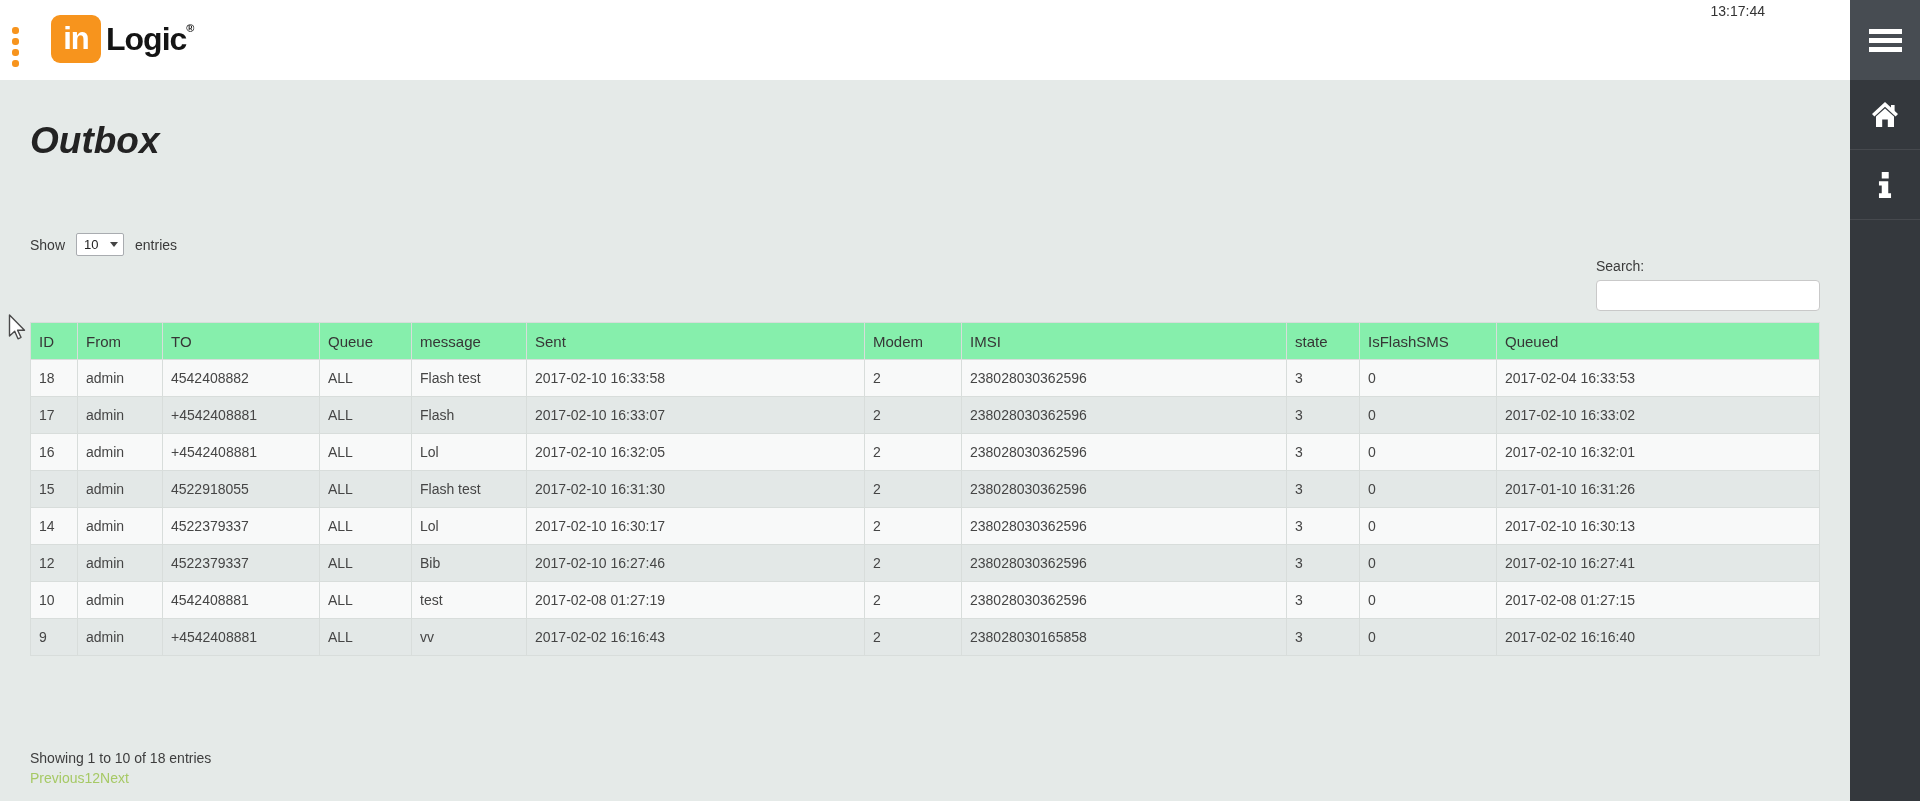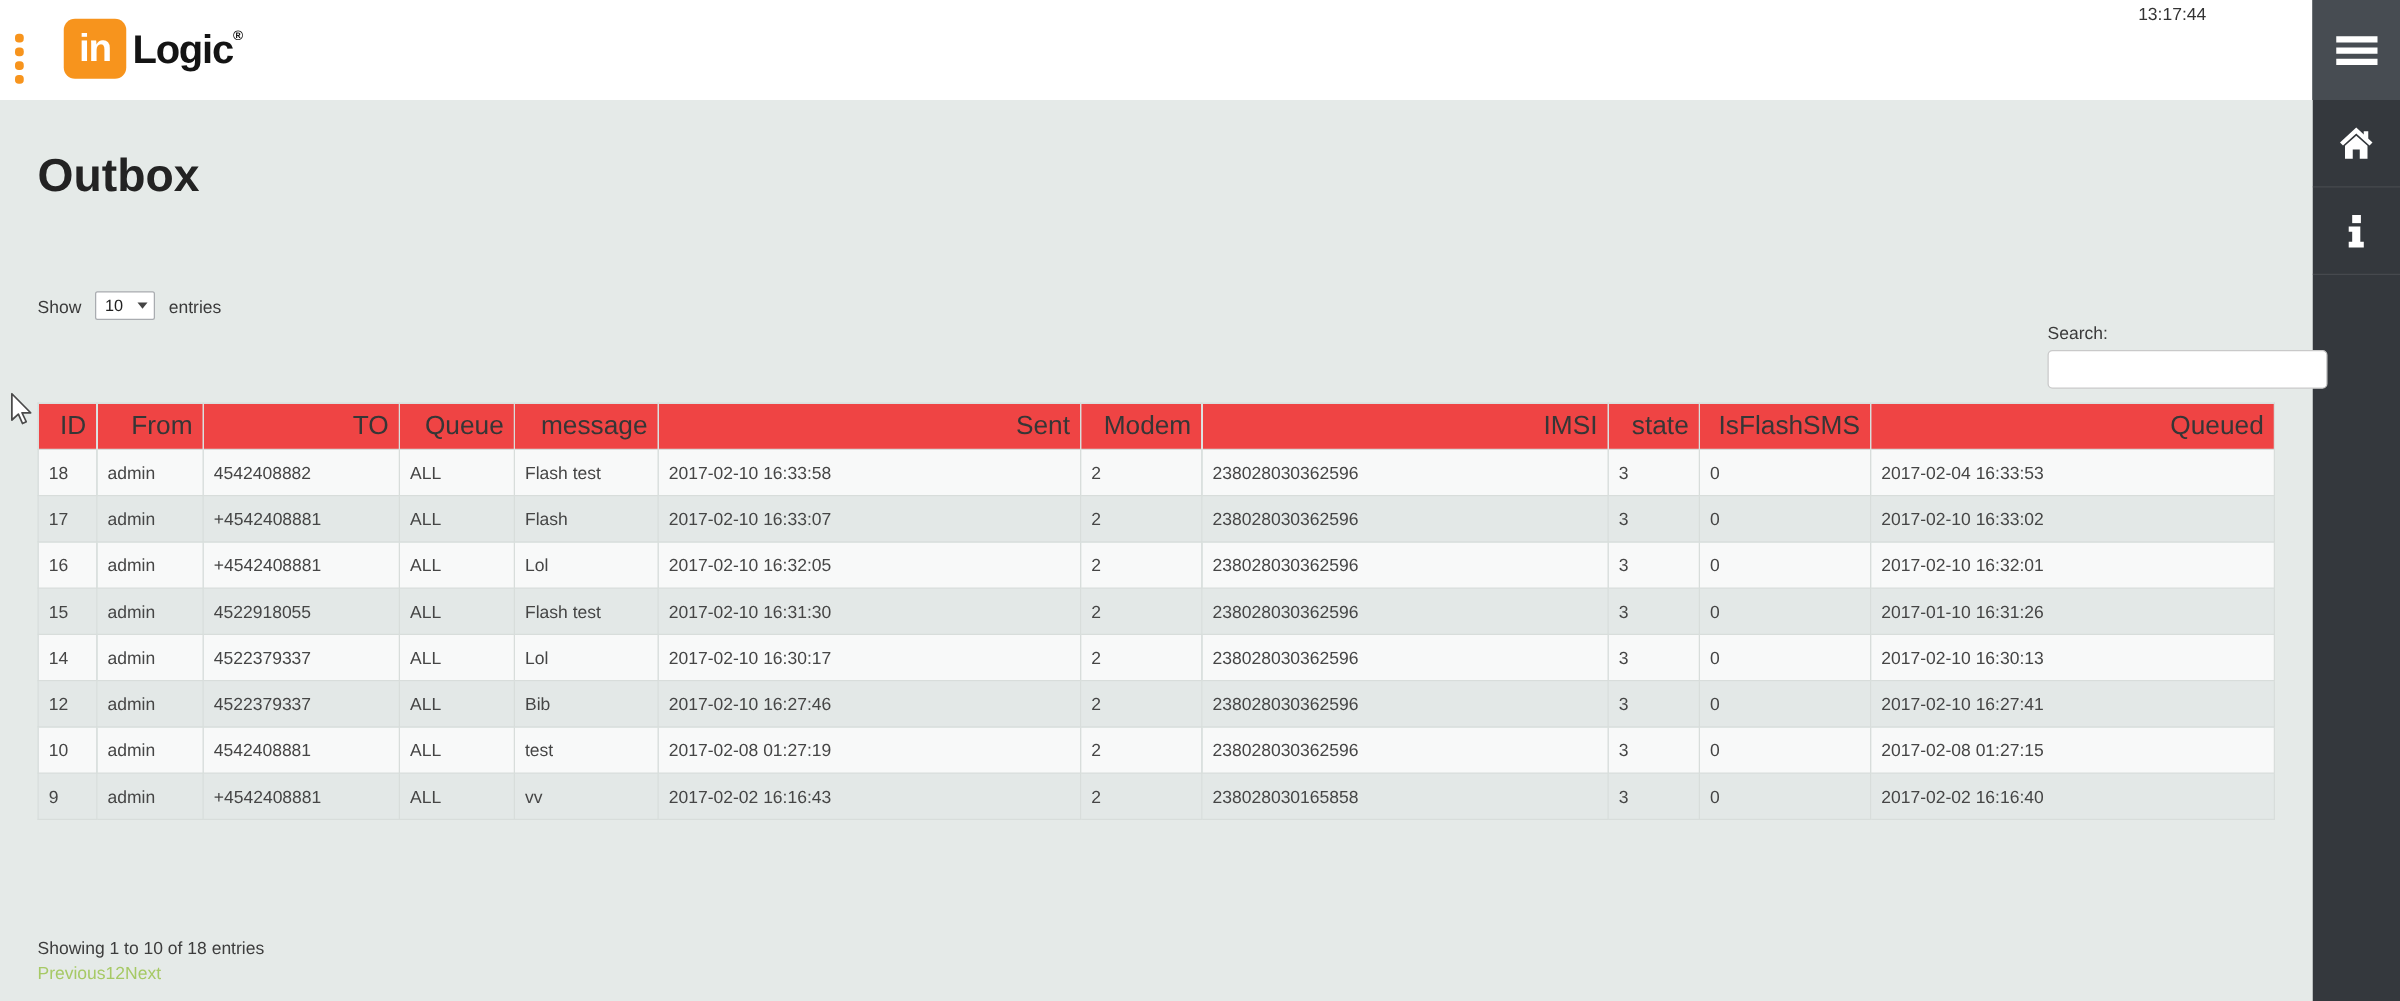--- a/index.html
+++ b/index.html
@@ -23,54 +23,54 @@
 
   
   .sidebar{position:absolute;right:0;top:0;width:70px;height:801px;background:#34383d;}
   .sb-top{height:80px;background:#474c52;display:flex;align-items:center;justify-content:center;cursor:pointer;}
   .hamburger i{display:block;width:33px;height:5px;background:#ffffff;margin:4px 0;}
   .sb-item{height:69px;display:flex;align-items:center;justify-content:center;
            border-bottom:1px solid #46494e;cursor:pointer;}
 
   
   .main{position:absolute;left:0;top:80px;width:1850px;height:721px;background:#e5eae8;}
-  .page-title{position:absolute;left:30px;top:40px;margin:0;font-size:37px;font-weight:bold;color:#232323;}
+  .page-title{position:absolute;left:30px;top:40px;margin:0;font-size:37px;font-weight:bold;color:#232323;font-style:italic;}
   .page-subtitle{position:absolute;left:30px;top:98px;font-size:23px;color:#7b7b79;}
 
   .length-control{position:absolute;left:30px;top:153px;display:flex;align-items:center;gap:11px;
                   font-size:14px;color:#3a3a3a;}
   .select-wrap{position:relative;display:inline-block;}
   .select-wrap select{
     -webkit-appearance:none;appearance:none;
     width:48px;height:23px;font-size:13px;color:#222;
     border:1px solid #a9acb0;border-radius:2px;background:#fff;
     padding:0 16px 0 7px;font-family:"Liberation Sans",sans-serif;
   }
   .select-wrap::after{
     content:"";position:absolute;right:6px;top:9px;pointer-events:none;
     border-left:4px solid transparent;border-right:4px solid transparent;border-top:5px solid #444;
   }
 
-  .search-control{position:absolute;left:1596px;top:178px;width:224px;margin-left:42px;}
+  .search-control{position:absolute;left:1596px;top:178px;width:224px;}
   .search-control label{display:block;font-size:14px;color:#3a3a3a;margin-bottom:6px;}
   .search-control input{
     box-sizing:border-box;width:224px;height:31px;border:1px solid #c9c9c9;border-radius:4px;
     background:#fff;padding:0 8px;font-size:14px;font-family:"Liberation Sans",sans-serif;
   }
 
   
   .data-table{
     position:absolute;left:30px;top:242px;width:1789px;
     border-collapse:collapse;table-layout:fixed;font-size:14px;color:#454545;
   }
   .data-table th,.data-table td{
     border:1px solid #d8dddb;padding:0 8px;text-align:left;
     overflow:hidden;white-space:nowrap;
   }
-  .data-table thead th{height:36px;background:#ef4444;font-weight:normal;font-size:21px;color:#363636;cursor:pointer;text-align:right;}
+  .data-table thead th{height:36px;background:#86efac;font-weight:normal;font-size:15px;color:#363636;cursor:pointer;}
   .data-table tbody td{height:36px;}
   .data-table tbody tr:nth-child(odd){background:#f8f9f9;}
   .data-table tbody tr:nth-child(even){background:#e3e8e7;}
 
   .table-info{position:absolute;left:30px;top:670px;font-size:14px;color:#3d3d3d;}
   .pagination{position:absolute;left:30px;top:690px;display:flex;font-size:14px;}
   .pagination a{color:#a6c965;text-decoration:none;cursor:pointer;}
 
   
   .cursor{position:absolute;left:8px;top:314px;pointer-events:none;}

